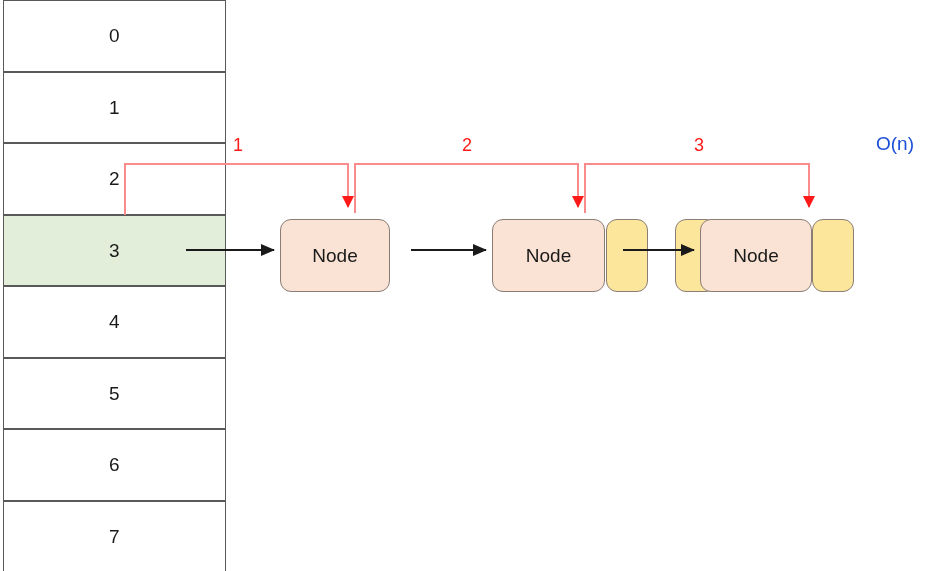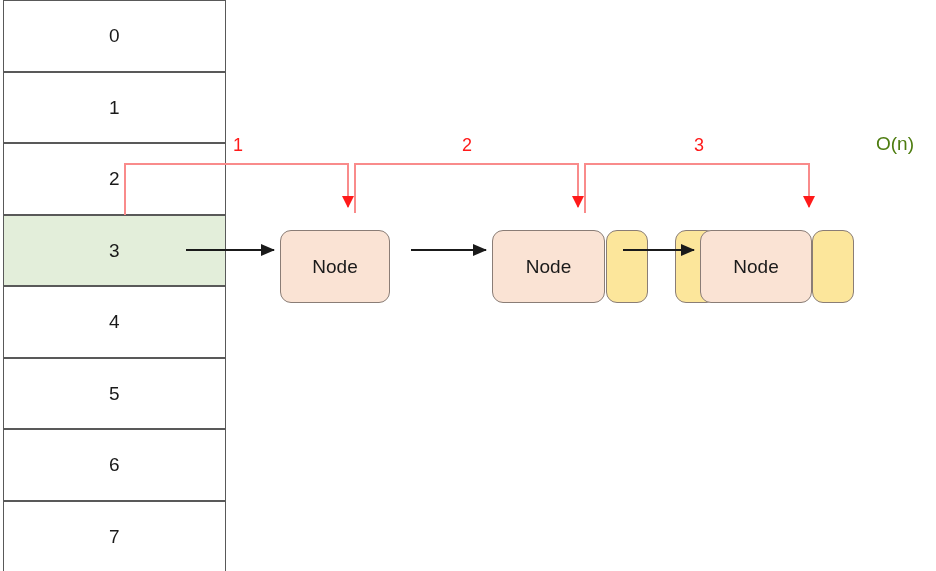--- a/index.html
+++ b/index.html
@@ -42,21 +42,21 @@
   .bucket-label {
     font-size: 19px;
     color: #1a1a1a;
     line-height: 1;
     letter-spacing: 0.2px;
   }
 
   
   .node-group {
     position: absolute;
-    top: 230px;
+    top: 219px;
     height: 55px;
   }
   .node-box {
     position: absolute;
     left: 0;
     top: 0;
     height: 73px;
     box-sizing: border-box;
     background: #fae3d4;
     border: 1.6px solid #8a7d76;
@@ -95,21 +95,21 @@
   .step-label {
     position: absolute;
     font-size: 18px;
     color: #ff1a1a;
     line-height: 1;
     white-space: nowrap;
   }
   #complexity-label {
     position: absolute;
     font-size: 19px;
-    color: #4d7c0f;
+    color: #1d4ed8;
     line-height: 1;
     white-space: nowrap;
   }
 </style>
 </head>
 <body>
 
 <div id="bucket-table">
   <div class="bucket-row" style="top:0px;">
     <span class="bucket-label">0</span>

